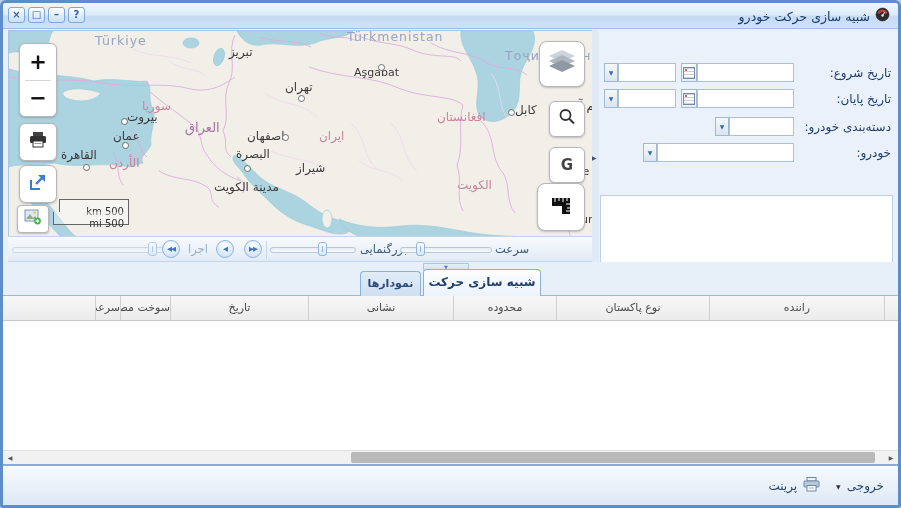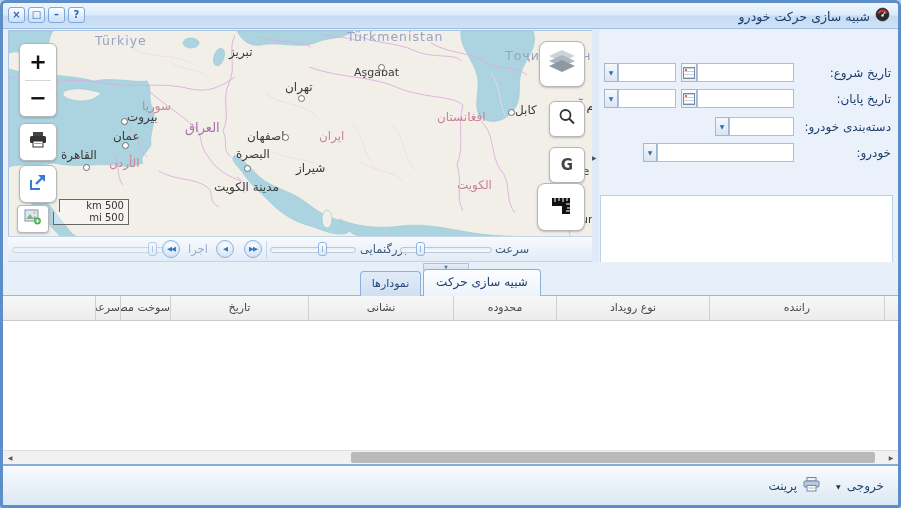--- a/index.html
+++ b/index.html
@@ -38,21 +38,21 @@
     font-size:21px;font-weight:bold;color:#111;}
   .zoombox .zdiv{width:26px;height:1px;background:#d5d5d5;}
   .btn-print{left:10px;top:92px;width:36px;height:36px;}
   .btn-expand{left:10px;top:134px;width:36px;height:36px;border-radius:7px;}
   .btn-img{left:8px;top:174px;width:30px;height:26px;border-radius:4px;}
   .btn-layers{left:530px;top:10px;width:44px;height:44px;border-radius:8px;}
   .btn-search{left:540px;top:70px;width:34px;height:34px;}
   .btn-g{left:540px;top:116px;width:34px;height:34px;font-size:15px;font-weight:bold;color:#444;}
   .btn-ruler{left:528px;top:152px;width:46px;height:46px;border-radius:8px;}
   .scale-row{position:absolute;box-sizing:border-box;font-size:10px;color:#333;text-align:right;
-    padding:0 4px;height:13px;line-height:12px;background:rgba(255,255,255,.35);}
+    padding:6px 4px;height:13px;line-height:12px;background:rgba(255,255,255,.35);}
   .scale-km{left:50px;top:168px;width:70px;border:1px solid #666;border-bottom:none;}
   .scale-mi{left:44px;top:181px;width:76px;border:1px solid #666;border-top:none;}
   
   .v-splitter{position:absolute;left:589px;top:27px;width:7px;height:232px;background:#dfeaf6;}
   .v-splitter .arr{position:absolute;left:0;top:125px;font-size:6px;color:#44536b;line-height:6px;}
   
   .right-panel{position:absolute;left:596px;top:27px;width:296px;height:232px;direction:rtl;}
   .form-label{position:absolute;right:4px;color:#1e3d6b;font-size:12px;line-height:20px;}
   .txt{position:absolute;box-sizing:border-box;height:19px;background:#fff;border:1px solid #abc0da;}
   .combo-btn{position:absolute;box-sizing:border-box;width:14px;height:19px;
@@ -81,21 +81,21 @@
   .pb-btn{position:absolute;top:3px;width:18px;height:18px;box-sizing:border-box;border:1px solid #8fb5e0;border-radius:50%;
     background:radial-gradient(circle at 50% 30%,#ffffff,#dceafa 60%,#c3dbf3);
     color:#3a77c2;font-size:6.5px;text-align:center;line-height:16px;letter-spacing:-1px;}
   .pb-sep{position:absolute;top:4px;width:1px;height:18px;background:#c7d6e8;}
   
   .tab-band{position:absolute;left:0;top:259px;width:100%;height:34px;background:#e7eff9;border-bottom:1px solid #9ab9de;box-sizing:border-box;}
   .collapse-handle{position:absolute;left:420px;top:1px;width:44px;height:8px;
     background:linear-gradient(180deg,#e6eef8,#cddff1);border:1px solid #aac4e2;border-radius:0 0 4px 4px;
     text-align:center;font-size:5px;line-height:7px;color:#5580b5;}
   .tab{position:absolute;box-sizing:border-box;border:1px solid #8cb0dc;border-bottom:none;border-radius:4px 4px 0 0;
-    text-align:center;color:#1f3f6e;direction:rtl;}
+    text-align:center;color:#1f3f6e;direction:rtl;font-weight:bold;}
   .tab.active{left:420px;top:7px;width:118px;height:27px;font-size:12px;line-height:25px;
     background:linear-gradient(180deg,#fdfeff,#ecf3fb);}
   .tab.inactive{left:357px;top:9px;width:61px;height:25px;font-size:11px;line-height:23px;
     background:linear-gradient(180deg,#e2ecf8,#cfe0f2);color:#2a4a78;}
   
   .grid-header{position:absolute;left:0;top:293px;width:895px;height:25px;box-sizing:border-box;direction:rtl;display:flex;
     background:linear-gradient(180deg,#f7f7f7,#ececec);border-bottom:1px solid #c8c8c8;}
   .grid-header .th{box-sizing:border-box;border-left:1px solid #cfcfcf;color:#4a4a4a;font-size:11px;
     line-height:24px;text-align:center;overflow:hidden;white-space:nowrap;flex:0 0 auto;}
   .grid-body{position:absolute;left:0;top:318px;width:895px;height:129px;background:#fff;}
@@ -368,21 +368,21 @@
     <div class="collapse-handle">
       <span>▼</span>
     </div>
     <div class="tab active">شبیه سازی حرکت خودرو</div>
     <div class="tab inactive">نمودارها</div>
   </div>
 
   <div class="grid-header" id="header-row">
       <div class="th" style="width: 14px;"></div>
       <div class="th" style="width: 175px;">راننده</div>
-      <div class="th" style="width: 153px;">نوع رویداد</div>
+      <div class="th" style="width: 153px;">نوع پاکستان</div>
       <div class="th" style="width: 103px;">محدوده</div>
       <div class="th" style="width: 145px;">نشانی</div>
       <div class="th" style="width: 138px;">تاریخ</div>
       <div class="th" style="width: 50px;">سوخت مصرفی</div>
       <div class="th" style="width: 25px;">سرعت</div>
     </div>
   <div class="grid-body"></div>
 
   <div class="hscroll">
     <div class="hs-arrow left">◀</div>

